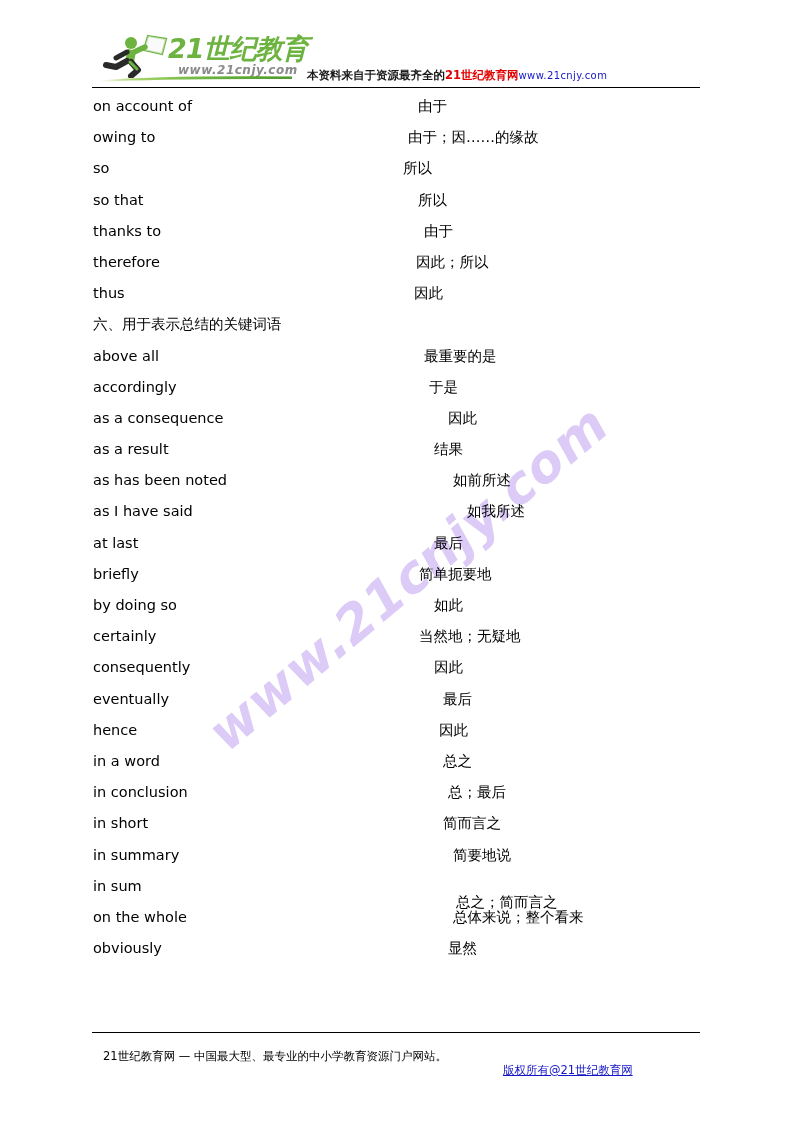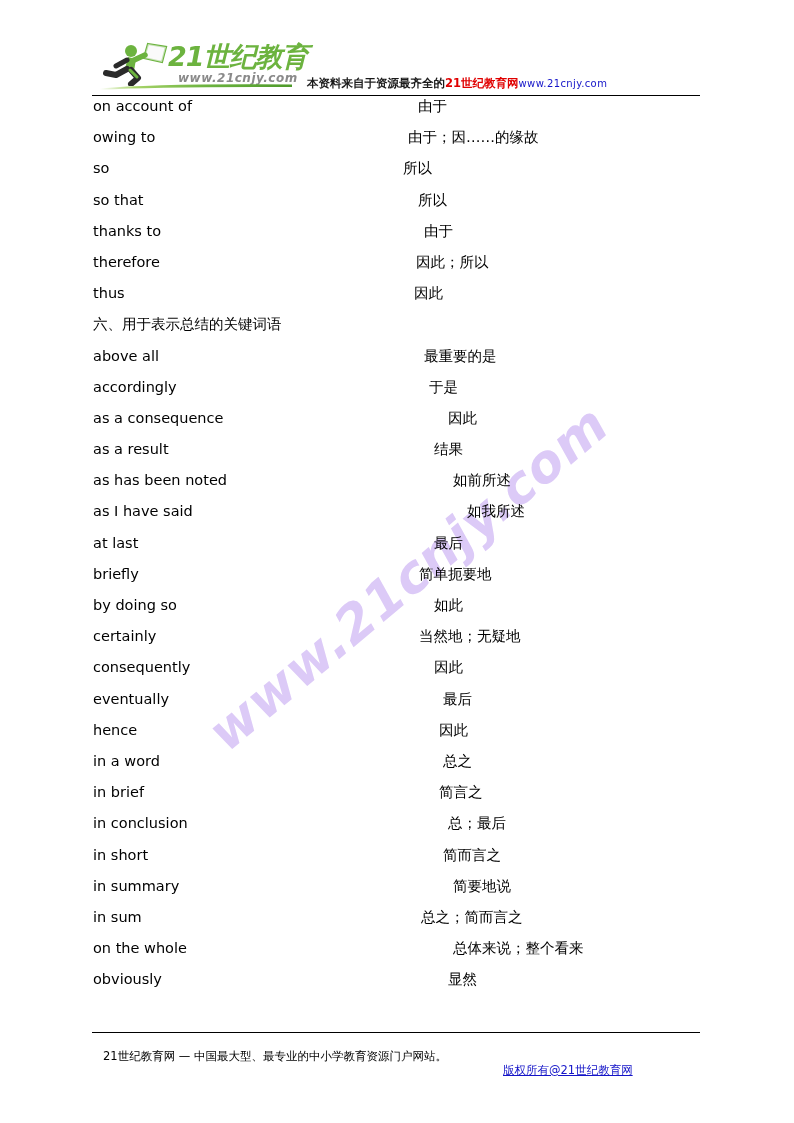--- a/index.html
+++ b/index.html
@@ -41,21 +41,21 @@
     transform-origin: 50% 50%;
     white-space: nowrap;
     user-select: none;
     pointer-events: none;
     z-index: 0;
   }
 
   
   .header {
     position: absolute;
-    left: 0; top: 16px;
+    left: 0; top: 8px;
     width: 654px;
     height: 82px;
     z-index: 2;
   }
   .logo {
     position: absolute;
     left: 98px;
     top: 26px;
     width: 198px;
     height: 50px;
@@ -353,38 +353,34 @@
       </div>
       <div class="row">
         <div class="term">hence</div>
         <div class="trans" style="left: 439px;">因此</div>
       </div>
       <div class="row">
         <div class="term">in a word</div>
         <div class="trans" style="left: 443px;">总之</div>
       </div>
       <div class="row">
-        <div class="term">in brief</div>
-        <div class="trans" style="left: 439px;">简言之</div>
-      </div>
-      <div class="row">
         <div class="term">in conclusion</div>
         <div class="trans" style="left: 448px;">总；最后</div>
       </div>
       <div class="row">
         <div class="term">in short</div>
         <div class="trans" style="left: 443px;">简而言之</div>
       </div>
       <div class="row">
         <div class="term">in summary</div>
         <div class="trans" style="left: 453px;">简要地说</div>
       </div>
       <div class="row">
         <div class="term">in sum</div>
-        <div class="trans" style="left: 421px;">总之；简而言之</div>
+        <div class="trans" style="left: 456px; margin-top: 16px;">总之；简而言之</div>
       </div>
       <div class="row">
         <div class="term">on the whole</div>
         <div class="trans" style="left: 453px;">总体来说；整个看来</div>
       </div>
       <div class="row">
         <div class="term">obviously</div>
         <div class="trans" style="left: 448px;">显然</div>
       </div>
     </div>

